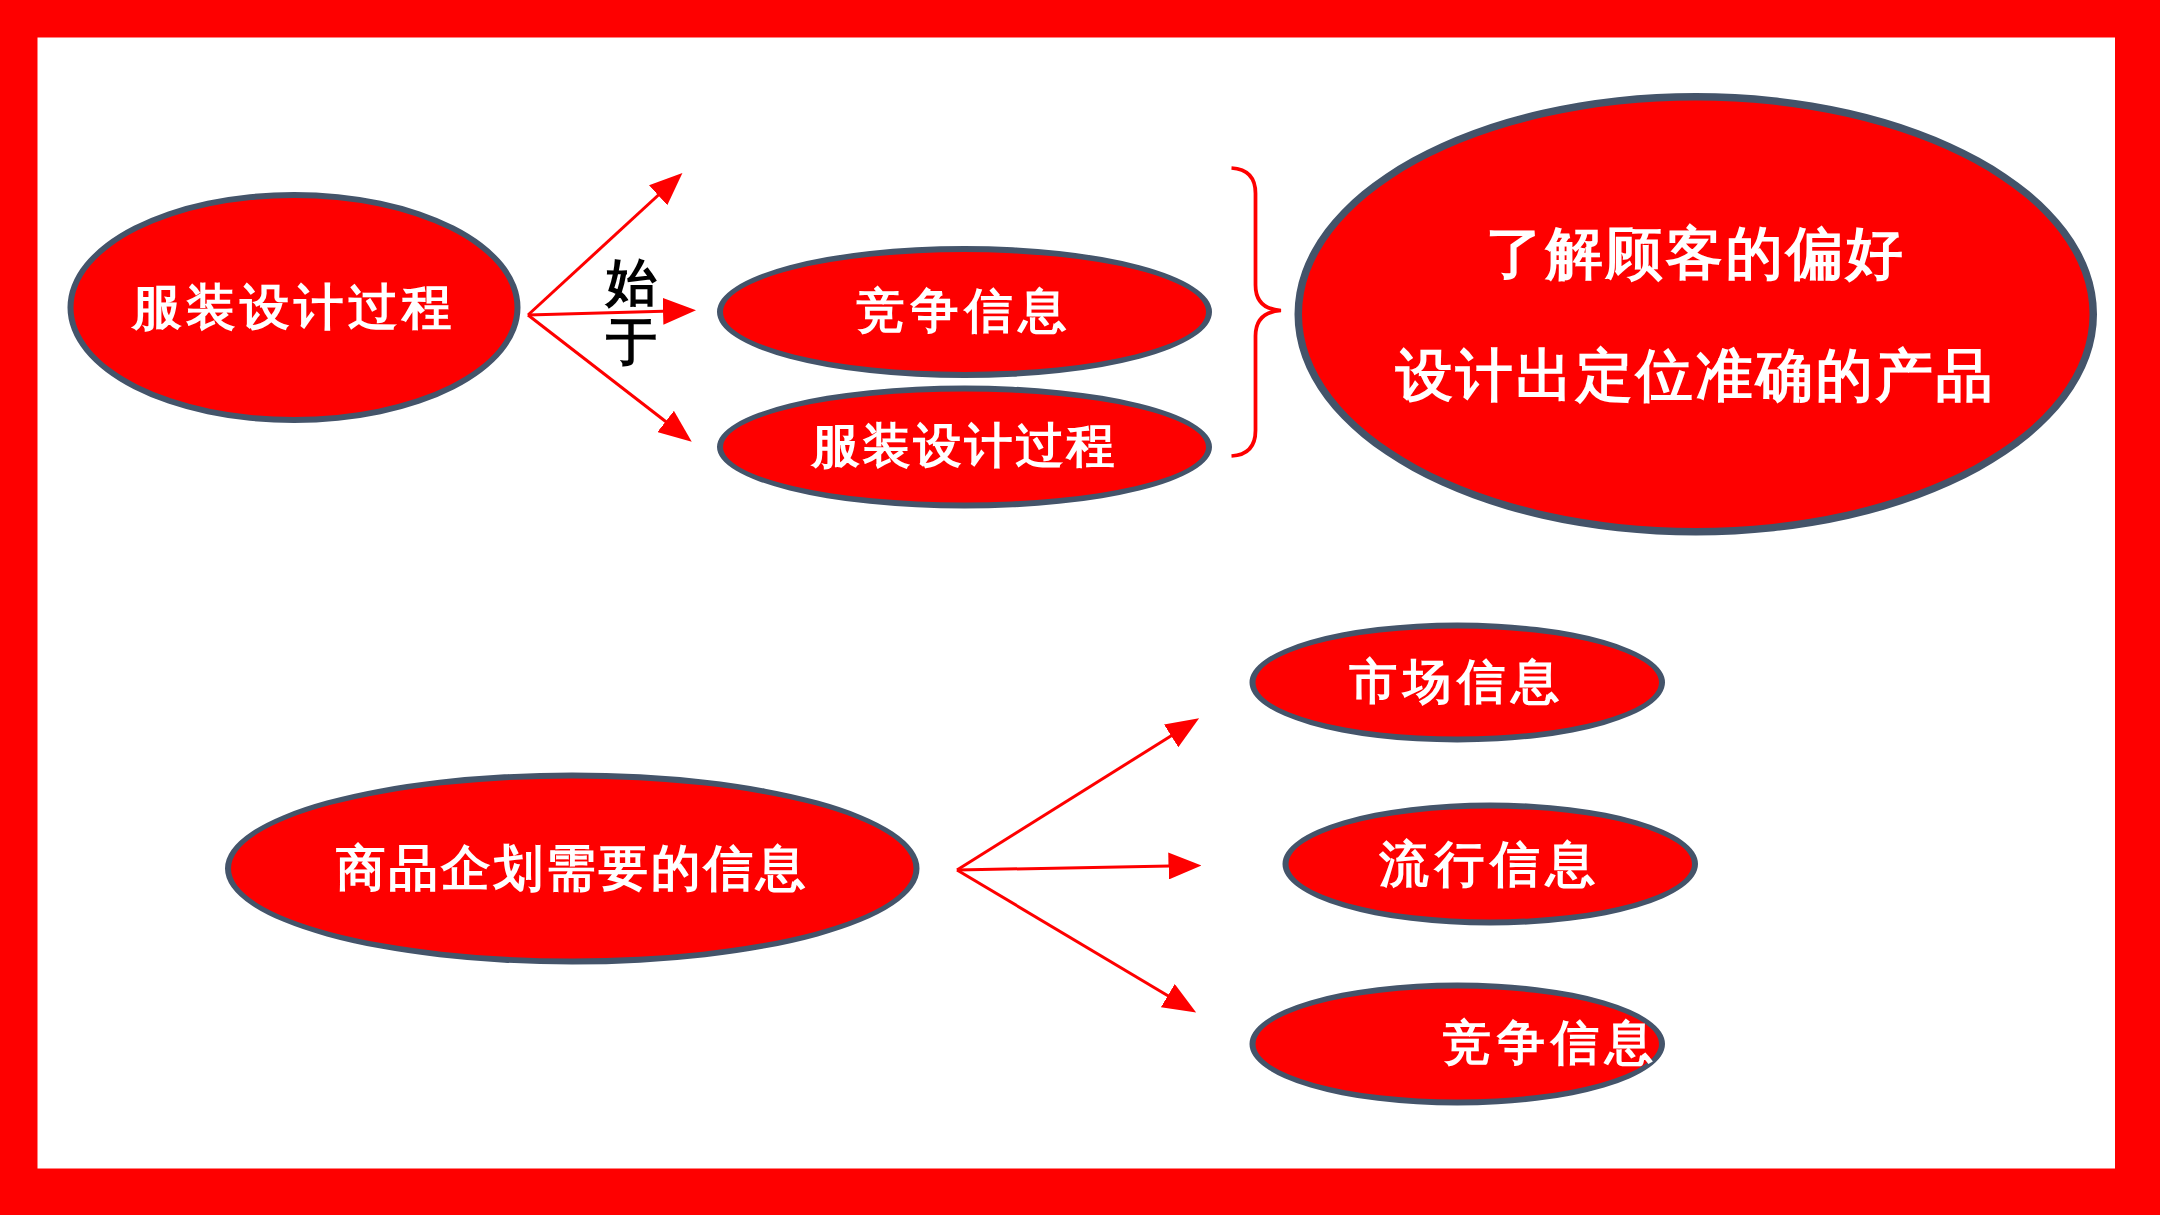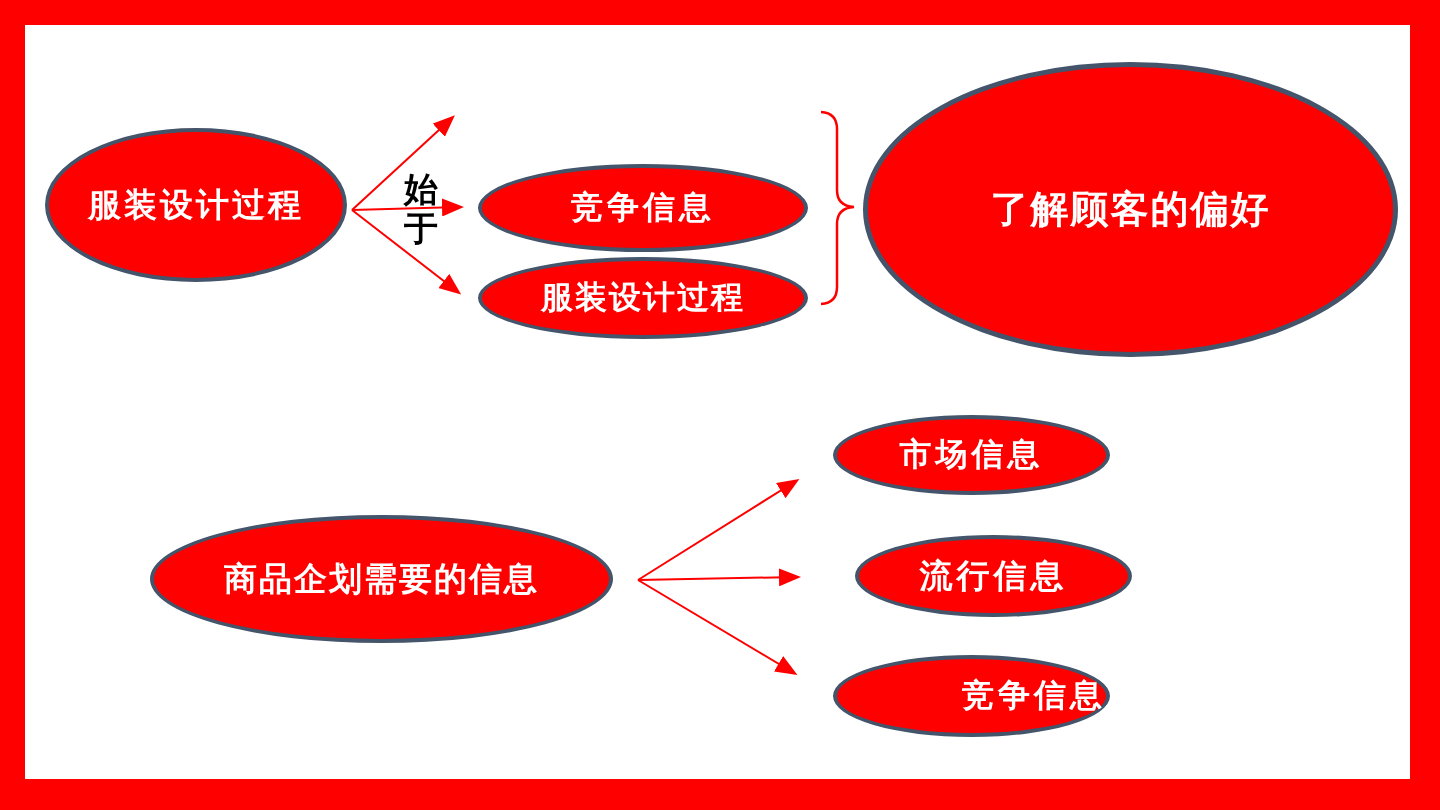--- a/index.html
+++ b/index.html
@@ -71,20 +71,21 @@
 
   <div class="ellipse e-collect">
     <span>竞争信息</span>
   </div>
   <div class="ellipse e-trend">
     <span>服装设计过程</span>
   </div>
 
   <div class="ellipse e-outcome">
     <span>了解顾客的偏好</span>
+    <span>设计出定位准确的产品</span>
   </div>
 
   <div class="ellipse e-planning">
     <span>商品企划需要的信息</span>
   </div>
 
   <div class="ellipse e-market-info">
     <span>市场信息</span>
   </div>
   <div class="ellipse e-fashion-info">

